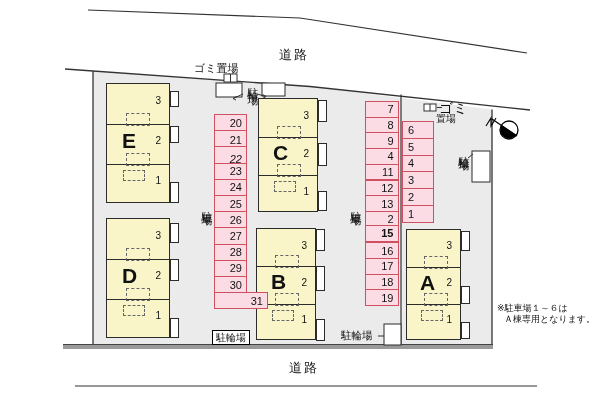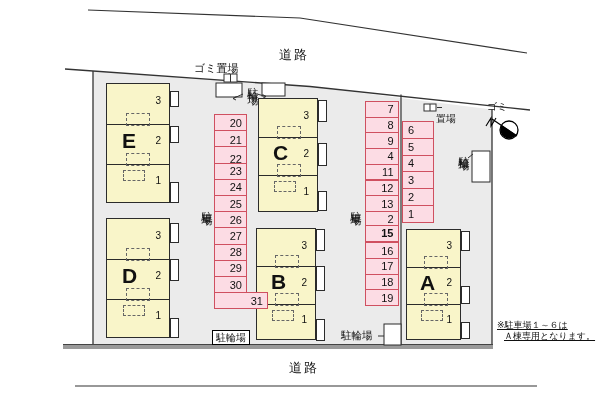--- a/index.html
+++ b/index.html
@@ -77,31 +77,31 @@
       <path d="M 486,126 l 5,-8 l 0,8 l 5,-8" fill="none" stroke="#000" stroke-width="1.1"></path>
     </g>
   </svg>
 
   <div class="lbl road" style="left:279px; top:46px;">道路</div>
   <div class="lbl road" style="left:289px; top:359px;">道路</div>
 
   <div class="lbl" style="left:194px; top:61px; font-size:11px;">ゴミ置場</div>
   <div class="lbl vtext" style="left:245px; top:78px; font-size:11px; letter-spacing:4px;">駐輪場</div>
 
-  <div class="lbl" style="left:439px; top:100px; font-size:10px;margin-left:48px;">ゴミ</div>
+  <div class="lbl" style="left:439px; top:100px; font-size:14px;">ゴミ</div>
   <div class="lbl" style="left:436px; top:112px; font-size:10px;">置場</div>
   <div class="lbl vtext" style="left:456px; top:147px; font-size:11px; letter-spacing:2px;">駐輪場</div>
 
   <div class="lbl vtext" style="left:199px; top:202px; font-size:11px; letter-spacing:2px;">駐車場</div>
   <div class="lbl vtext" style="left:348px; top:202px; font-size:11px; letter-spacing:2px;">駐車場</div>
 
   <div class="lbl boxed" style="left:212px; top:330px; width:38px; height:15px; font-size:10px; line-height:13px;">駐輪場</div>
   <div class="lbl" style="left:341px; top:329px; font-size:10.5px;">駐輪場</div>
 
-  <div class="lbl note" style="left:497px; top:320px;text-decoration:underline;">
+  <div class="lbl note" style="left:497px; top:303px;">
     <div>※駐車場１～６は</div>
     <div style="margin-left:7px;">Ａ棟専用となります。</div>
   </div>
 
   <div id="buildings">
       <div class="building" style="left: 406px; top: 229px; width: 55px; height: 111px;">
         <div class="fdiv" style="top: 37px;"></div>
         <div class="fdiv" style="top: 74px;"></div>
         <span class="fnum" style="right: 8px; top: 10.4px;">3</span>
         <span class="fnum" style="right: 8px; top: 47.4px;">2</span>
@@ -168,21 +168,21 @@
         <div class="balc" style="left: 63px; top: 98px; width: 9px; height: 21px;"></div>
         <div class="dashmark" style="left: 19px; top: 29px; width: 24px; height: 13px;"></div>
         <div class="dashmark" style="left: 19px; top: 69px; width: 24px; height: 13px;"></div>
         <div class="dashmark" style="left: 16px; top: 86px; width: 22px; height: 11px;"></div>
       </div>
     </div>
   <div id="cells">
       <div class="pcol" style="left: 214px; top: 114px; width: 33px; height: 195.4px;">
         <div class="cell r" style="top: 0px; width: 33px; height: 17.2px;">20</div>
         <div class="cell r" style="top: 16.2px; width: 33px; height: 19px;">21</div>
-        <div class="cell r" style="top: 32.4px; width: 33px; height: 26px;">22</div>
+        <div class="cell r" style="top: 32.4px; width: 33px; height: 26px; font-style: italic;">22</div>
         <div class="cell r" style="top: 48.6px; width: 33px; height: 17.2px;">23</div>
         <div class="cell r" style="top: 64.8px; width: 33px; height: 17.2px;">24</div>
         <div class="cell r" style="top: 81px; width: 33px; height: 17.2px;">25</div>
         <div class="cell r" style="top: 97.2px; width: 33px; height: 17.2px;">26</div>
         <div class="cell r" style="top: 113.4px; width: 33px; height: 17.2px;">27</div>
         <div class="cell r" style="top: 129.6px; width: 33px; height: 17.2px;">28</div>
         <div class="cell r" style="top: 145.8px; width: 33px; height: 17.2px;">29</div>
         <div class="cell r" style="top: 162px; width: 33px; height: 17.2px;">30</div>
         <div class="cell r" style="top: 178.2px; width: 54px; height: 17.2px;">31</div>
       </div>

